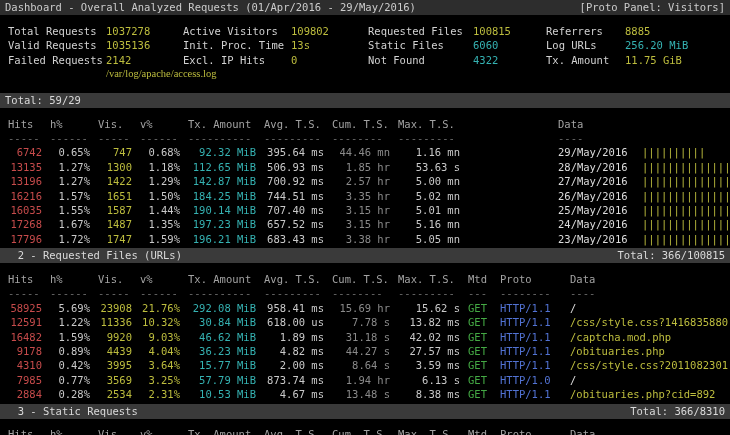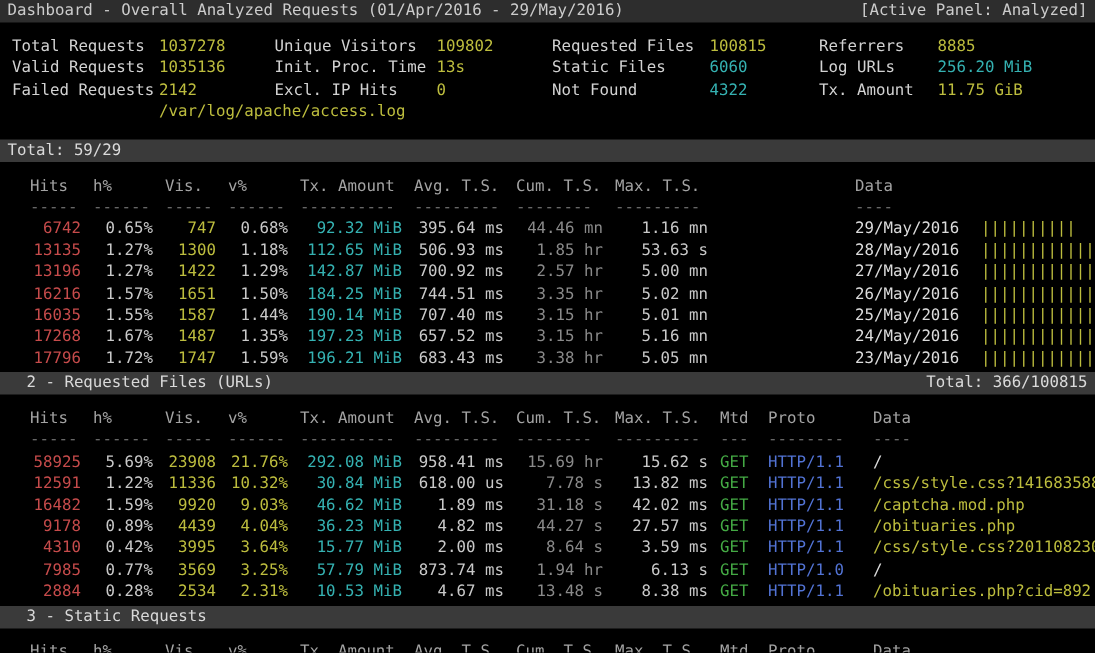--- a/index.html
+++ b/index.html
@@ -8,47 +8,47 @@
   .bar{height:15px;line-height:15px;display:flex;justify-content:space-between;padding:0 5px;white-space:pre}
   .titlebar{background:#2d2d2d;color:#cccccc}
   .panelbar{background:#3a3a3a;color:#dadada}
   .p1 .panelbar{margin-top:11px}
   .p2 .panelbar,.p3 .panelbar{margin-top:2px}
   .summary{display:grid;grid-template-columns:98px 77px 108px 77px 105px 73px 79px auto;padding-left:8px;margin-top:9px}
   .summary span{height:14.4px;line-height:14.4px;white-space:pre;overflow:hidden}
   .sum-label{color:#d2d2d2}
   .t-wrap{margin-top:9px}
   .p3 .t-wrap{margin-top:8px}
-  .t-row{display:flex;gap:8px;padding-left:20px;height:14.4px;line-height:14.4px;white-space:pre;overflow:hidden}
+  .t-row{display:flex;gap:8px;padding-left:8px;height:14.4px;line-height:14.4px;white-space:pre;overflow:hidden}
   .cell{overflow:hidden;min-width:0;white-space:pre}
   .ar{text-align:right}
   .grow{flex:1 1 auto}
   .hd{color:#a3a3a3}
   .dsh{color:#6e6e6e}
   .lt{color:#c9c9c9}
   .wh{color:#dcdcdc}
   .dim{color:#8a8a8a}
   .red{color:#c64b4b}
   .yel{color:#bdbd3e}
   .cyn{color:#35b2b2}
   .grn{color:#44a944}
   .blu{color:#5273d4}
 </style>
 </head>
 <body>
 
 <div class="bar titlebar">
   <span>Dashboard - Overall Analyzed Requests (01/Apr/2016 - 29/May/2016)</span>
-  <span>[Active Panel: Analyzed]</span>
+  <span>[Proto Panel: Visitors]</span>
 </div>
 
 <div class="summary">
     <span class="sum-label">Total Requests</span>
     <span class="sum-value yel">1037278</span>
-    <span class="sum-label">Unique Visitors</span>
+    <span class="sum-label">Active Visitors</span>
     <span class="sum-value yel">109802</span>
     <span class="sum-label">Requested Files</span>
     <span class="sum-value yel">100815</span>
     <span class="sum-label">Referrers</span>
     <span class="sum-value yel">8885</span>
     <span class="sum-label">Valid Requests</span>
     <span class="sum-value yel">1035136</span>
     <span class="sum-label">Init. Proc. Time</span>
     <span class="sum-value yel">13s</span>
     <span class="sum-label">Static Files</span>
@@ -56,21 +56,21 @@
     <span class="sum-label">Log URLs</span>
     <span class="sum-value cyn">256.20 MiB</span>
     <span class="sum-label">Failed Requests</span>
     <span class="sum-value yel">2142</span>
     <span class="sum-label">Excl. IP Hits</span>
     <span class="sum-value yel">0</span>
     <span class="sum-label">Not Found</span>
     <span class="sum-value cyn">4322</span>
     <span class="sum-label">Tx. Amount</span>
     <span class="sum-value yel">11.75 GiB</span>
-    <span class="sum-value yel" style="grid-column: 2 / -1;">/var/log/apache/access.log</span>
+    <span class="sum-value yel" style="grid-column: 2 / -1; font-family: Liberation Serif, serif;">/var/log/apache/access.log</span>
   </div>
 
 <section class="panel p1">
   <div class="bar panelbar">
     <span>Total: 59/29</span>
   </div>
   <div class="t-wrap">
       <div class="t-row"><span class="cell hd" style="flex: 0 0 34px;">Hits</span><span class="cell hd" style="flex: 0 0 40px;">h%</span><span class="cell hd" style="flex: 0 0 34px;">Vis.</span><span class="cell hd" style="flex: 0 0 40px;">v%</span><span class="cell hd" style="flex: 0 0 68px;">Tx. Amount</span><span class="cell hd" style="flex: 0 0 60px;">Avg. T.S.</span><span class="cell hd" style="flex: 0 0 58px;">Cum. T.S.</span><span class="cell hd" style="flex: 0 0 62px;">Max. T.S.</span><span class="cell hd" style="flex: 0 0 82px;"></span><span class="cell hd" style="flex: 0 0 76px;">Data</span><span class="cell hd grow"></span></div>
       <div class="t-row"><span class="cell dsh" style="flex: 0 0 34px;">-----</span><span class="cell dsh" style="flex: 0 0 40px;">------</span><span class="cell dsh" style="flex: 0 0 34px;">-----</span><span class="cell dsh" style="flex: 0 0 40px;">------</span><span class="cell dsh" style="flex: 0 0 68px;">----------</span><span class="cell dsh" style="flex: 0 0 60px;">---------</span><span class="cell dsh" style="flex: 0 0 58px;">--------</span><span class="cell dsh" style="flex: 0 0 62px;">---------</span><span class="cell dsh" style="flex: 0 0 82px;"></span><span class="cell dsh" style="flex: 0 0 76px;">----</span><span class="cell dsh grow"></span></div>
       <div class="t-row"><span class="cell red ar" style="flex: 0 0 34px;">6742</span><span class="cell lt ar" style="flex: 0 0 40px;">0.65%</span><span class="cell yel ar" style="flex: 0 0 34px;">747</span><span class="cell lt ar" style="flex: 0 0 40px;">0.68%</span><span class="cell cyn ar" style="flex: 0 0 68px;">92.32 MiB</span><span class="cell lt ar" style="flex: 0 0 60px;">395.64 ms</span><span class="cell dim ar" style="flex: 0 0 58px;">44.46 mn</span><span class="cell lt ar" style="flex: 0 0 62px;">1.16 mn</span><span class="cell lt" style="flex: 0 0 82px;"></span><span class="cell wh" style="flex: 0 0 76px;">29/May/2016</span><span class="cell yel grow">||||||||||</span></div>
@@ -97,17 +97,18 @@
       <div class="t-row"><span class="cell red ar" style="flex: 0 0 34px;">9178</span><span class="cell lt ar" style="flex: 0 0 40px;">0.89%</span><span class="cell yel ar" style="flex: 0 0 34px;">4439</span><span class="cell yel ar" style="flex: 0 0 40px;">4.04%</span><span class="cell cyn ar" style="flex: 0 0 68px;">36.23 MiB</span><span class="cell lt ar" style="flex: 0 0 60px;">4.82 ms</span><span class="cell dim ar" style="flex: 0 0 58px;">44.27 s</span><span class="cell lt ar" style="flex: 0 0 62px;">27.57 ms</span><span class="cell grn" style="flex: 0 0 24px;">GET</span><span class="cell blu" style="flex: 0 0 62px;">HTTP/1.1</span><span class="cell yel grow">/obituaries.php</span></div>
       <div class="t-row"><span class="cell red ar" style="flex: 0 0 34px;">4310</span><span class="cell lt ar" style="flex: 0 0 40px;">0.42%</span><span class="cell yel ar" style="flex: 0 0 34px;">3995</span><span class="cell yel ar" style="flex: 0 0 40px;">3.64%</span><span class="cell cyn ar" style="flex: 0 0 68px;">15.77 MiB</span><span class="cell lt ar" style="flex: 0 0 60px;">2.00 ms</span><span class="cell dim ar" style="flex: 0 0 58px;">8.64 s</span><span class="cell lt ar" style="flex: 0 0 62px;">3.59 ms</span><span class="cell grn" style="flex: 0 0 24px;">GET</span><span class="cell blu" style="flex: 0 0 62px;">HTTP/1.1</span><span class="cell yel grow">/css/style.css?2011082301</span></div>
       <div class="t-row"><span class="cell red ar" style="flex: 0 0 34px;">7985</span><span class="cell lt ar" style="flex: 0 0 40px;">0.77%</span><span class="cell yel ar" style="flex: 0 0 34px;">3569</span><span class="cell yel ar" style="flex: 0 0 40px;">3.25%</span><span class="cell cyn ar" style="flex: 0 0 68px;">57.79 MiB</span><span class="cell lt ar" style="flex: 0 0 60px;">873.74 ms</span><span class="cell dim ar" style="flex: 0 0 58px;">1.94 hr</span><span class="cell lt ar" style="flex: 0 0 62px;">6.13 s</span><span class="cell grn" style="flex: 0 0 24px;">GET</span><span class="cell blu" style="flex: 0 0 62px;">HTTP/1.0</span><span class="cell wh grow">/</span></div>
       <div class="t-row"><span class="cell red ar" style="flex: 0 0 34px;">2884</span><span class="cell lt ar" style="flex: 0 0 40px;">0.28%</span><span class="cell yel ar" style="flex: 0 0 34px;">2534</span><span class="cell yel ar" style="flex: 0 0 40px;">2.31%</span><span class="cell cyn ar" style="flex: 0 0 68px;">10.53 MiB</span><span class="cell lt ar" style="flex: 0 0 60px;">4.67 ms</span><span class="cell dim ar" style="flex: 0 0 58px;">13.48 s</span><span class="cell lt ar" style="flex: 0 0 62px;">8.38 ms</span><span class="cell grn" style="flex: 0 0 24px;">GET</span><span class="cell blu" style="flex: 0 0 62px;">HTTP/1.1</span><span class="cell yel grow">/obituaries.php?cid=892</span></div>
     </div>
 </section>
 
 <section class="panel p3">
   <div class="bar panelbar">
     <span>  3 - Static Requests</span>
+    <span>Total: 366/8310</span>
   </div>
   <div class="t-wrap">
       <div class="t-row"><span class="cell hd" style="flex: 0 0 34px;">Hits</span><span class="cell hd" style="flex: 0 0 40px;">h%</span><span class="cell hd" style="flex: 0 0 34px;">Vis.</span><span class="cell hd" style="flex: 0 0 40px;">v%</span><span class="cell hd" style="flex: 0 0 68px;">Tx. Amount</span><span class="cell hd" style="flex: 0 0 60px;">Avg. T.S.</span><span class="cell hd" style="flex: 0 0 58px;">Cum. T.S.</span><span class="cell hd" style="flex: 0 0 62px;">Max. T.S.</span><span class="cell hd" style="flex: 0 0 24px;">Mtd</span><span class="cell hd" style="flex: 0 0 62px;">Proto</span><span class="cell hd grow">Data</span></div>
     </div>
 </section>
 
 </body></html>

